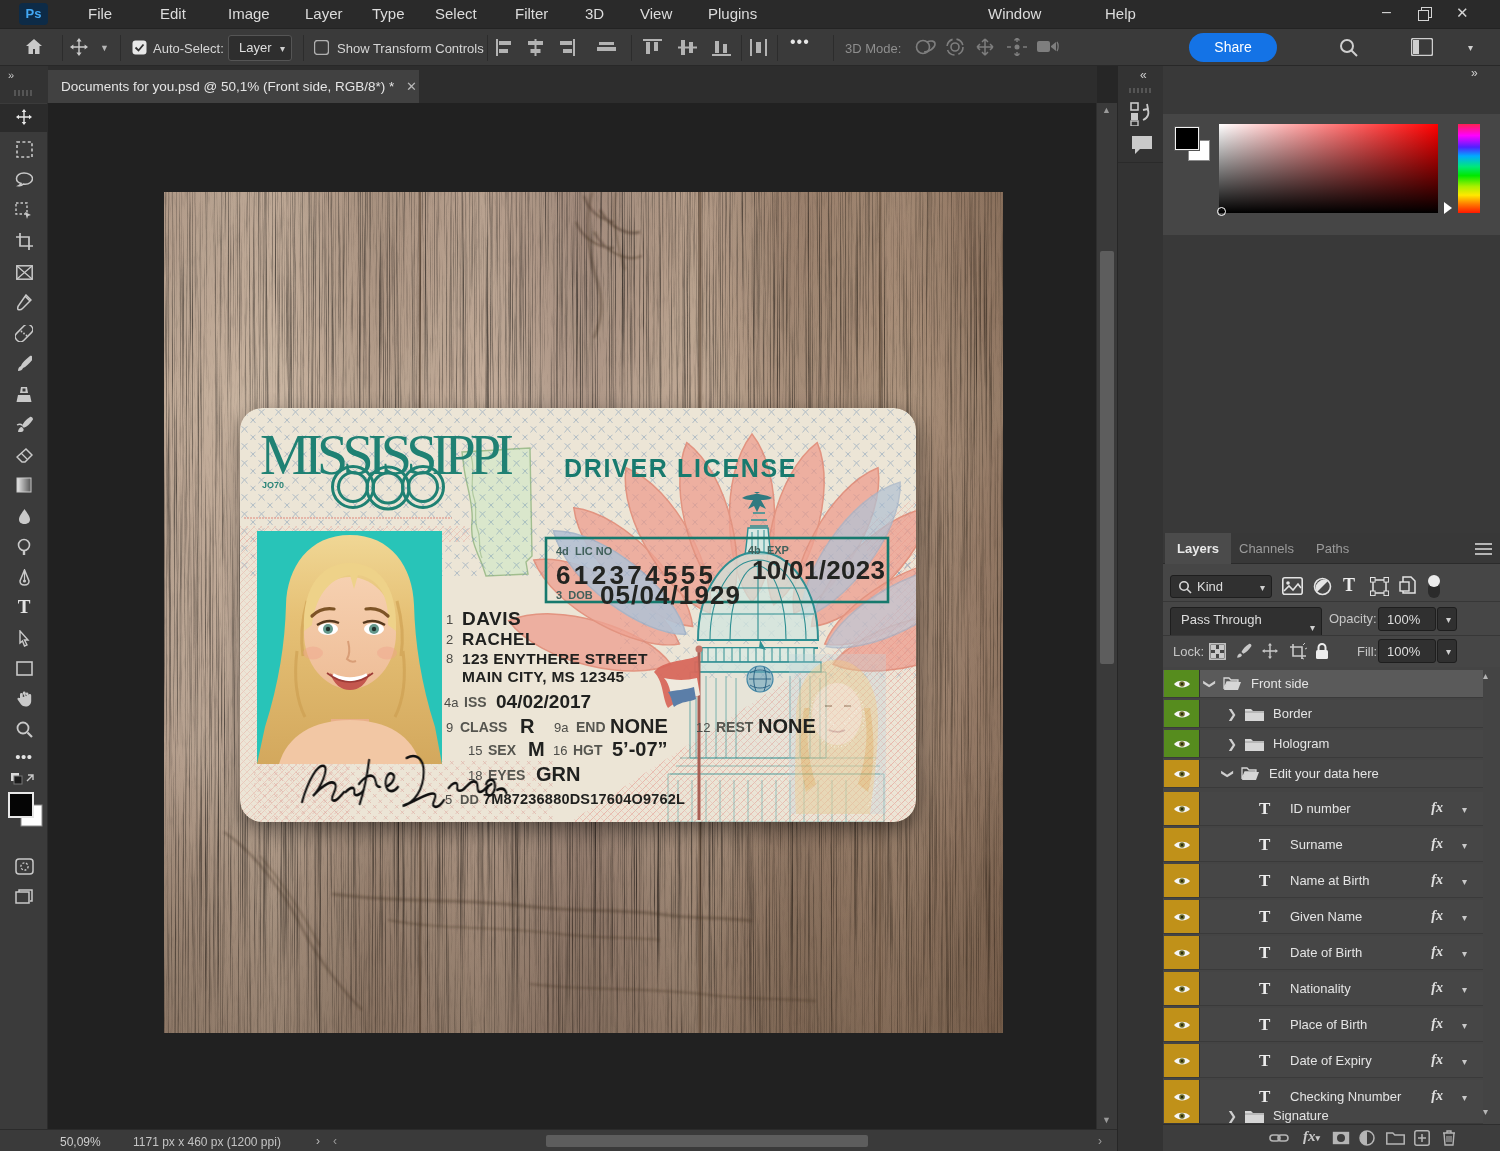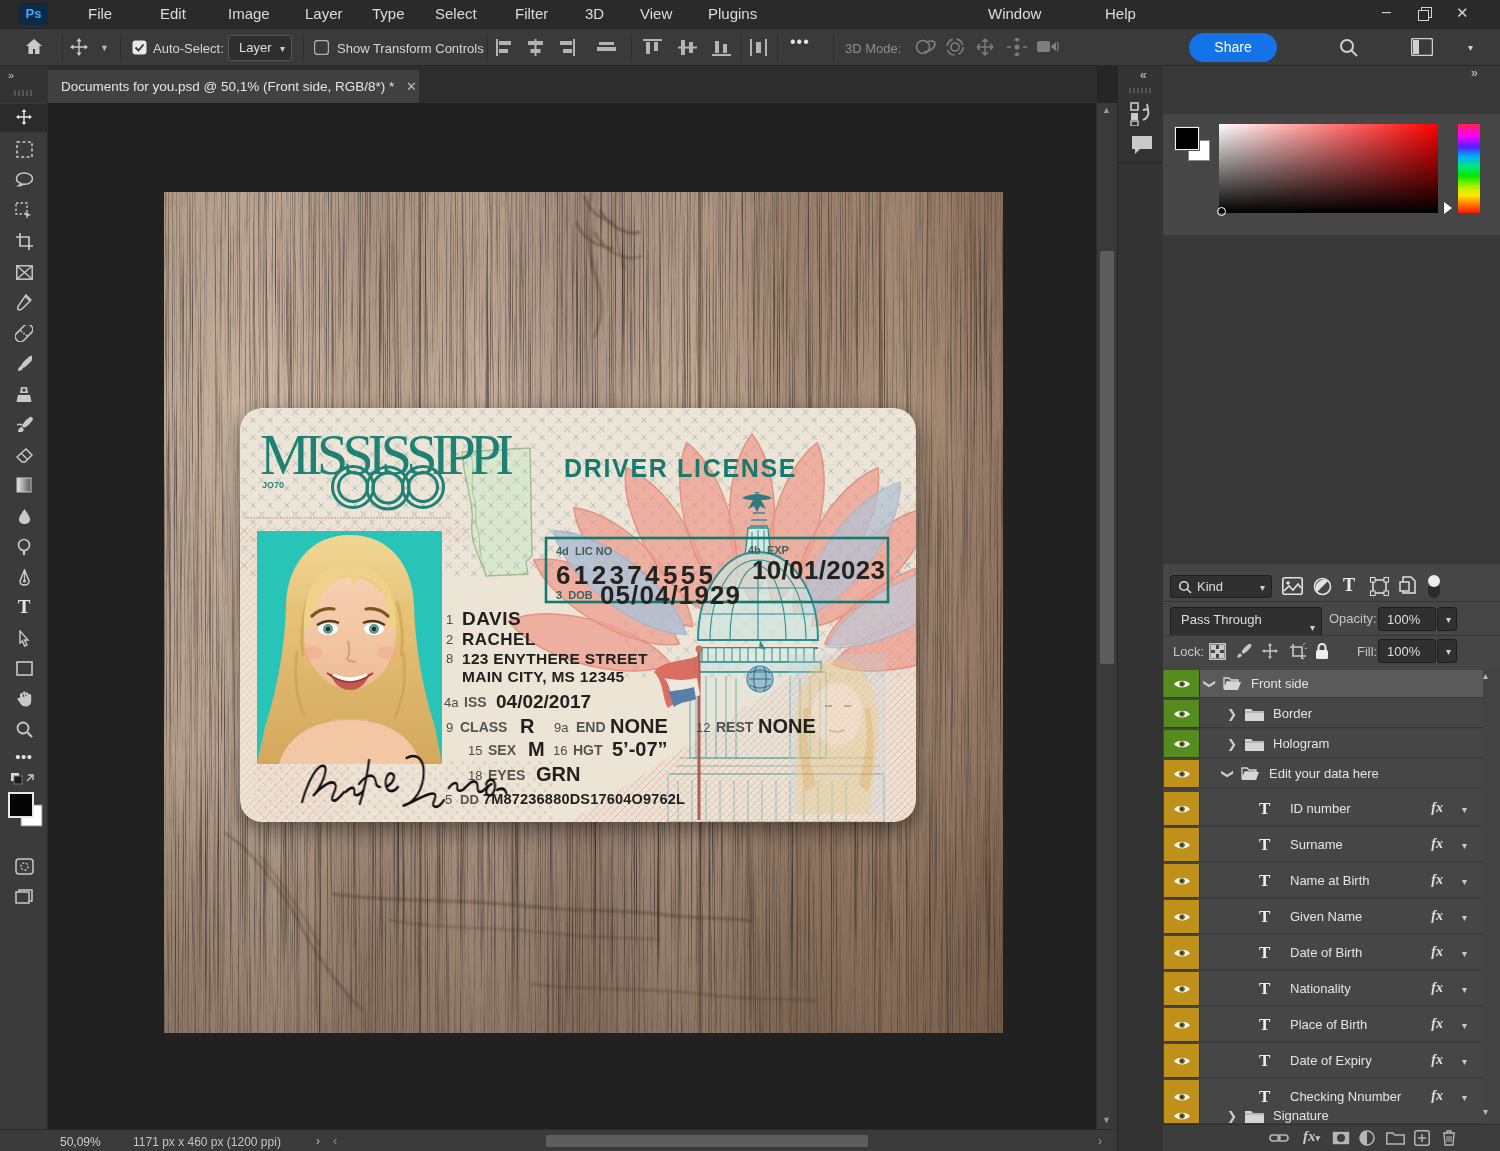--- a/index.html
+++ b/index.html
@@ -627,20 +627,28 @@
 <div id="rpanels">
  <span class="abs" style="left:308px;top:0px;color:#cfcfcf;font-size:12px;letter-spacing:-1px">»</span>
  <div class="pbody" style="top:48px;height:121px">
   <div class="abs" style="left:25px;top:26px;width:22px;height:21px;background:#fff;border:1px solid #8a8a8a"></div>
   <div class="abs" style="left:12px;top:13px;width:24px;height:23px;background:#000;border:1px solid #f2f2f2;outline:1px solid #555"></div>
   <div class="abs" style="left:56px;top:10px;width:219px;height:89px;background:linear-gradient(to bottom,rgba(0,0,0,0) 0%,#000 100%),linear-gradient(to right,#fff 0%,#f00 100%)"></div>
   <div class="abs" style="left:54px;top:93px;width:9px;height:9px;border:1.5px solid #fff;border-radius:50%"></div>
   <div class="abs" style="left:295px;top:10px;width:22px;height:89px;background:linear-gradient(to bottom,#ff2052 0%,#f0f 13%,#5020ff 26%,#00aaff 36%,#00e87a 48%,#00e800 58%,#a8f000 70%,#ffe800 80%,#ff7a00 90%,#ff1800 100%)"></div>
   <div class="abs" style="left:281px;top:88px;width:0;height:0;border-left:8px solid #fff;border-top:6px solid transparent;border-bottom:6px solid transparent"></div>
  </div>
+ <div class="ptabrow" style="top:467px">
+  <div class="ptab act" style="left:2px">Layers</div>
+  <div class="ptab" style="left:64px">Channels</div>
+  <div class="ptab" style="left:141px">Paths</div>
+  <svg class="abs" style="right:8px;top:10px" width="17" height="12" viewBox="0 0 17 12">
+          <path d="M0 1h17M0 6h17M0 11h17" stroke="#b5b5b5" stroke-width="1.8"></path>
+        </svg>
+ </div>
  <div class="pbody" style="top:498px;height:104px">
   <div class="combo" style="left:7px;top:11px;width:102px;height:23px">
    <svg class="abs" style="left:7px;top:4px" width="14" height="14" viewBox="0 0 14 14">
             <circle cx="6" cy="6" r="4.2" fill="none" stroke="#d8d8d8" stroke-width="1.6"></circle>
             <path d="M9.2 9.2L13 13" stroke="#d8d8d8" stroke-width="1.6"></path>
           </svg>
    <span style="position:absolute;left:26px;top:3px">Kind</span>
           <span class="cv">▾</span>
   </div>
   <svg class="abs" style="left:119px;top:13px" width="21" height="18" viewBox="0 0 21 18">

